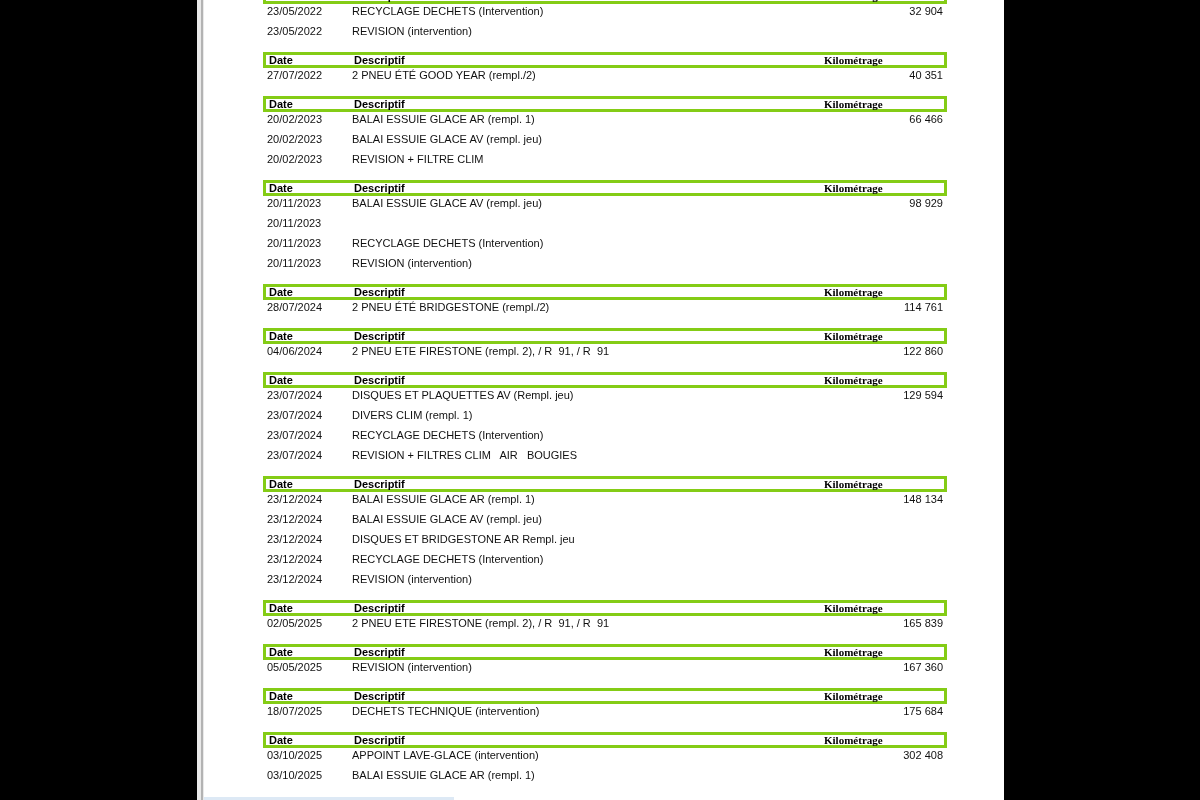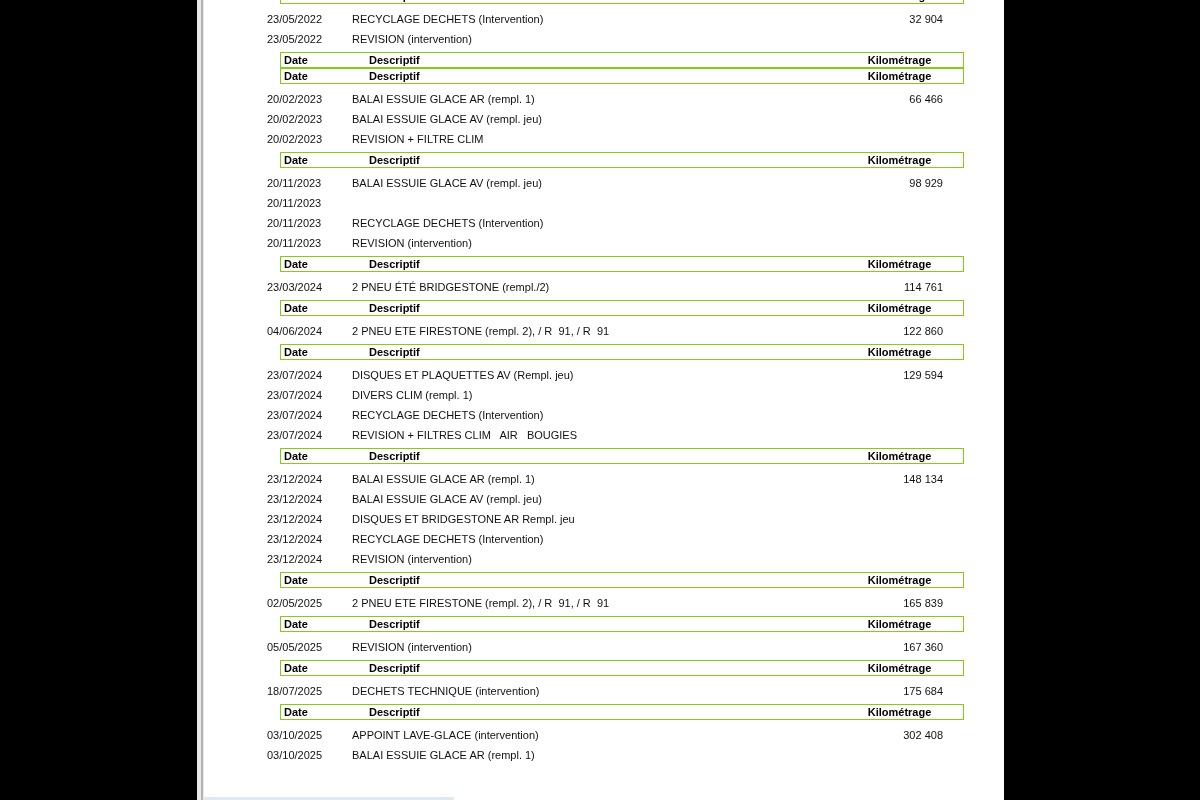--- a/index.html
+++ b/index.html
@@ -49,41 +49,41 @@
     height: 800px;
     background: #ffffff;
     overflow: hidden;
   }
   .doc {
     margin-top: -12px;
   }
   .section { margin: 0; }
   .hdr {
     box-sizing: border-box;
-    margin-left: 76px;
+    margin-left: 59px;
     width: 684px;
     height: 16px;
-    border: 1px solid #84cc16;
+    border: 3px solid #84cc16;
     display: flex;
     align-items: center;
     padding: 0 3px;
     background: #fff;
   }
   .rows {
     margin-left: 59px;
     width: 684px;
     padding: 0;
     margin-top: 1px;
     margin-bottom: 7px;
   }
   .row {
     box-sizing: border-box;
     height: 20px;
     display: flex;
-    align-items: flex-end;
+    align-items: flex-start;
     padding: 0 4px;
   }
   .cell-date {
     width: 85px;
     flex: 0 0 85px;
     font-size: 11px;
     color: #111;
     white-space: pre;
   }
   .cell-desc {
@@ -99,21 +99,21 @@
     flex: 0 0 121px;
     font-size: 11px;
     color: #111;
     text-align: right;
     white-space: pre;
   }
   .hdr .cell-date, .hdr .cell-desc, .hdr .cell-km {
     font-weight: bold;
     color: #000;
   }
-  .hdr .cell-km { text-align: center; }
+  .hdr .cell-km { text-align: left; font-family: Liberation Serif, serif; }
   .bottom-highlight {
     position: absolute;
     left: 204px;
     bottom: 0;
     width: 250px;
     height: 3px;
     background: #d9e7f4;
     opacity: 0.9;
   }
 </style>
@@ -145,20 +145,27 @@
               <div class="cell-km"></div>
             </div>
           </div>
         </div>
         <div class="section">
           <div class="hdr">
             <div class="cell-date">Date</div>
             <div class="cell-desc">Descriptif</div>
             <div class="cell-km">Kilométrage</div>
           </div>
+          <div class="rows">
+            <div class="row">
+              <div class="cell-date">27/07/2022</div>
+              <div class="cell-desc">2 PNEU ÉTÉ GOOD YEAR (rempl./2)</div>
+              <div class="cell-km">40 351</div>
+            </div>
+          </div>
         </div>
         <div class="section">
           <div class="hdr">
             <div class="cell-date">Date</div>
             <div class="cell-desc">Descriptif</div>
             <div class="cell-km">Kilométrage</div>
           </div>
           <div class="rows">
             <div class="row">
               <div class="cell-date">20/02/2023</div>
@@ -206,21 +213,21 @@
           </div>
         </div>
         <div class="section">
           <div class="hdr">
             <div class="cell-date">Date</div>
             <div class="cell-desc">Descriptif</div>
             <div class="cell-km">Kilométrage</div>
           </div>
           <div class="rows">
             <div class="row">
-              <div class="cell-date">23/03/2024</div>
+              <div class="cell-date">28/07/2024</div>
               <div class="cell-desc">2 PNEU ÉTÉ BRIDGESTONE (rempl./2)</div>
               <div class="cell-km">114 761</div>
             </div>
           </div>
         </div>
         <div class="section">
           <div class="hdr">
             <div class="cell-date">Date</div>
             <div class="cell-desc">Descriptif</div>
             <div class="cell-km">Kilométrage</div>

